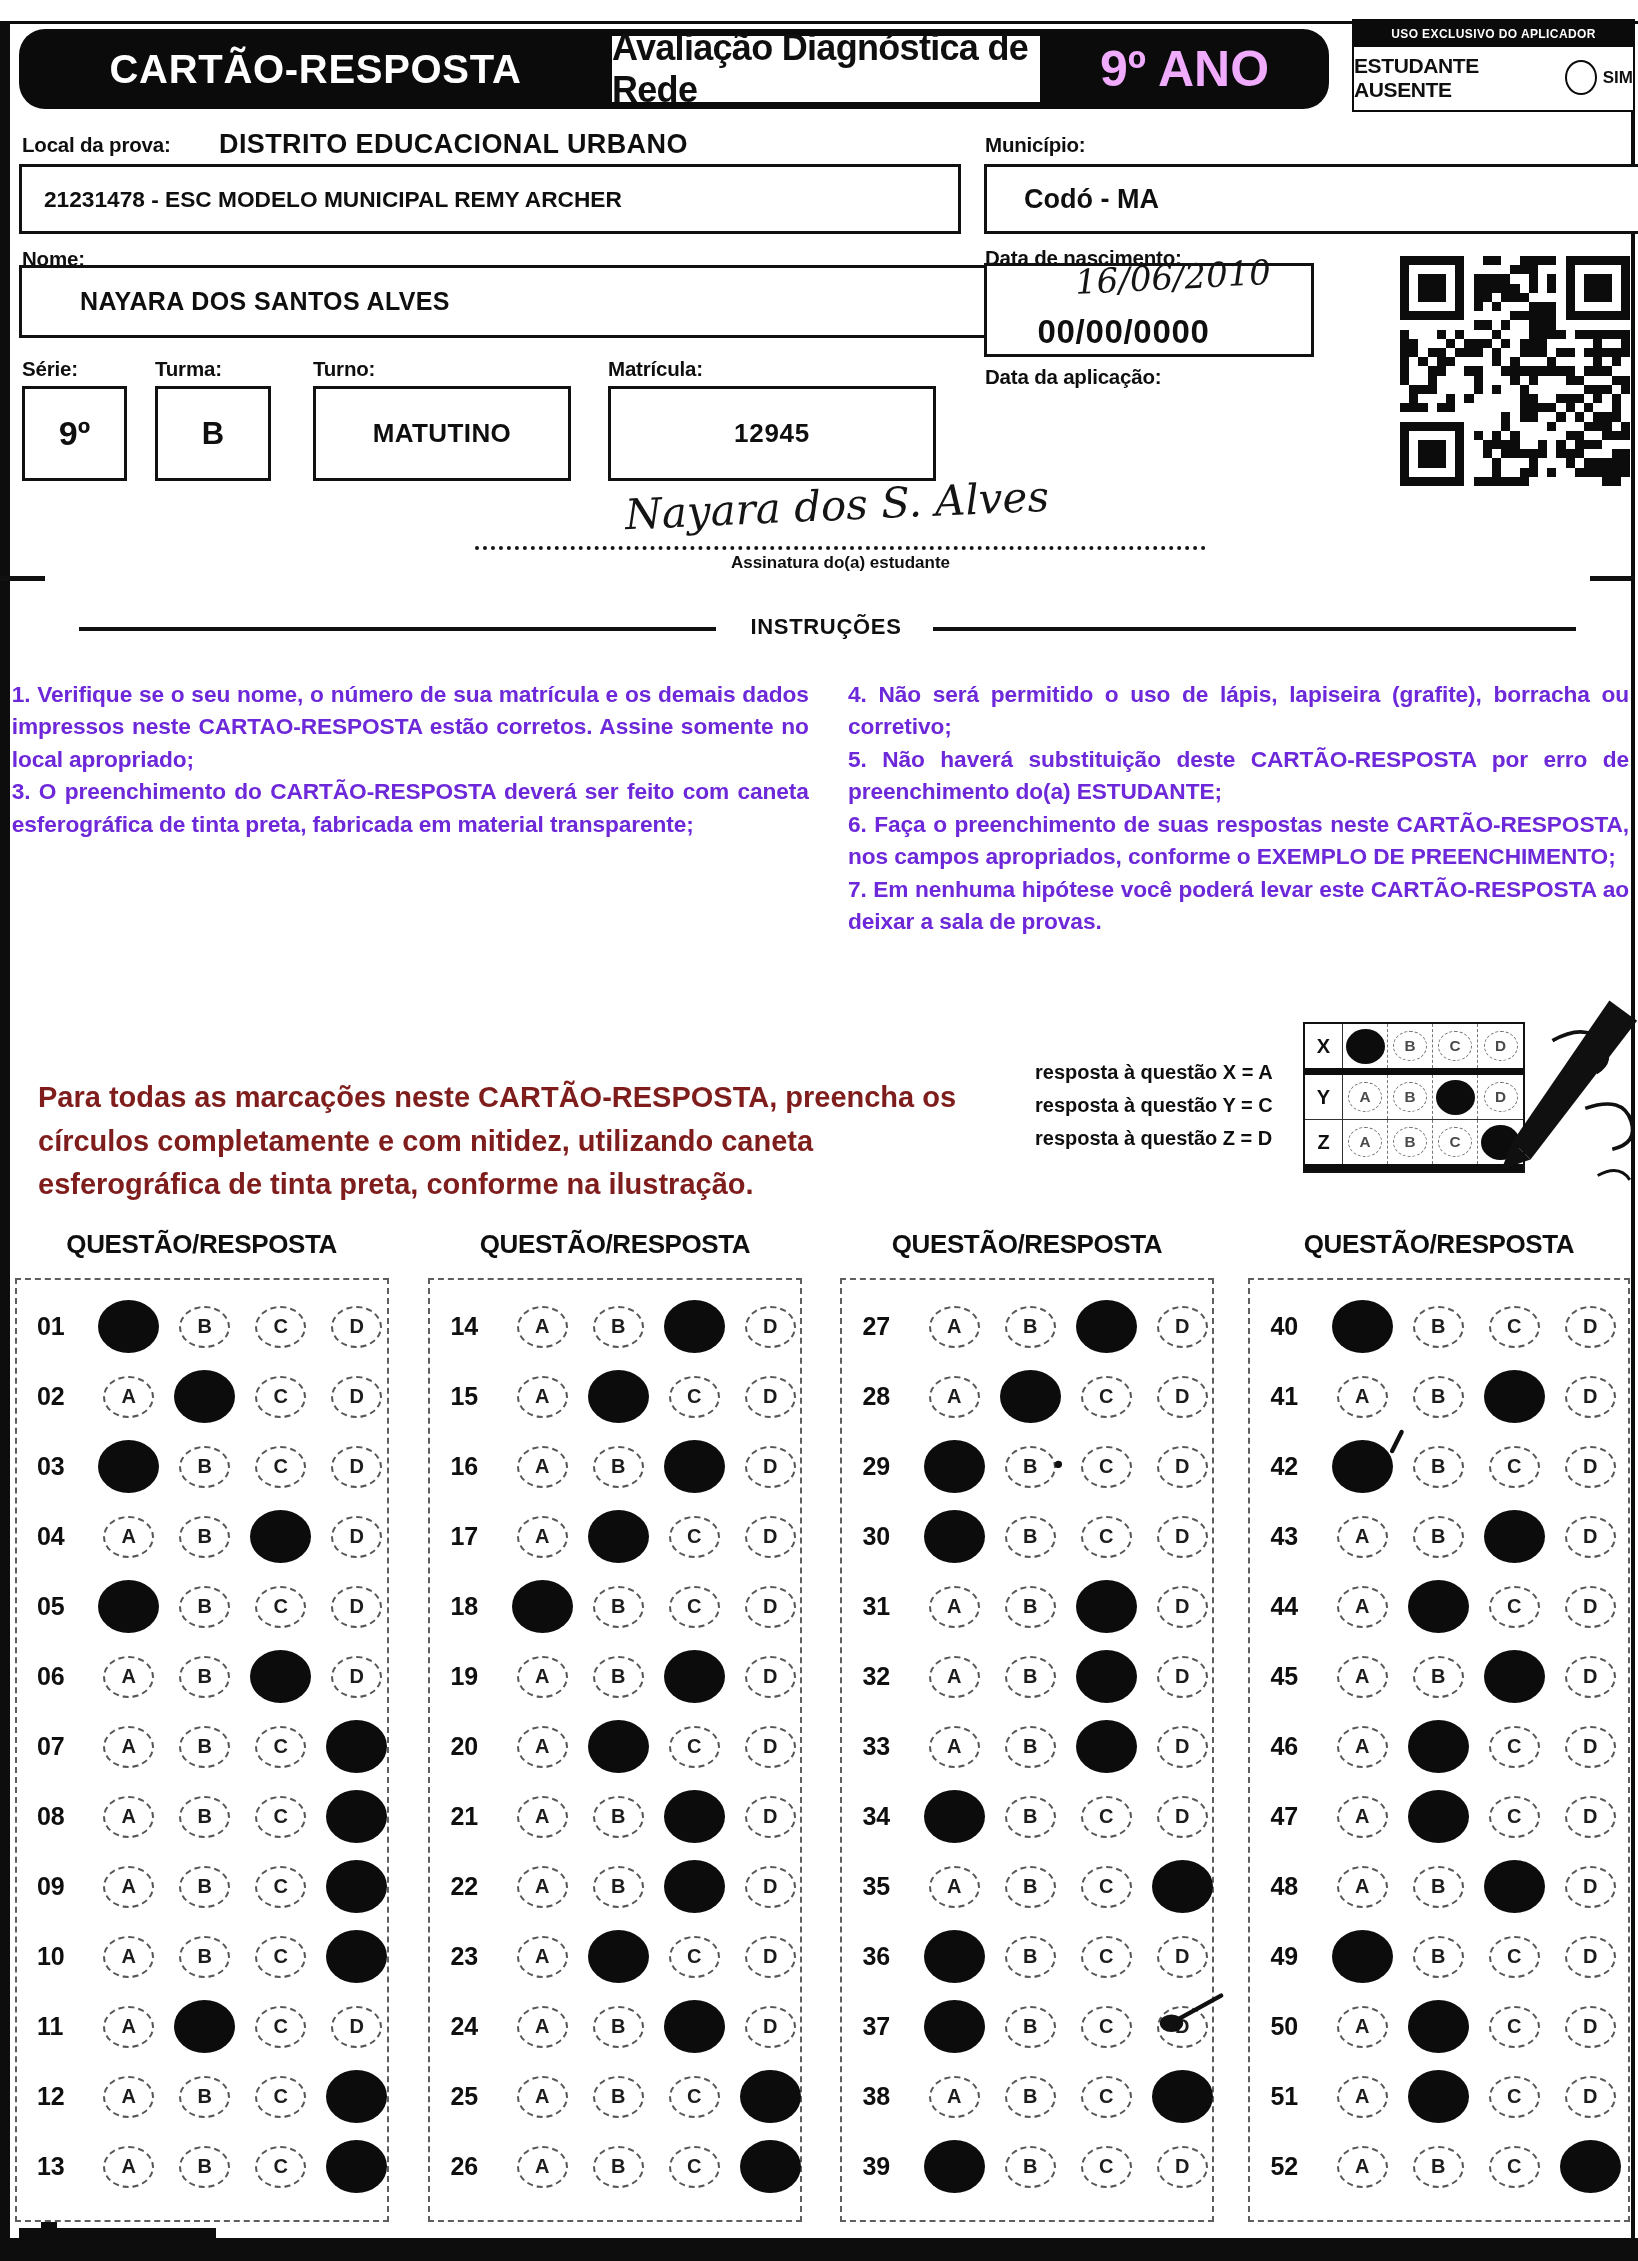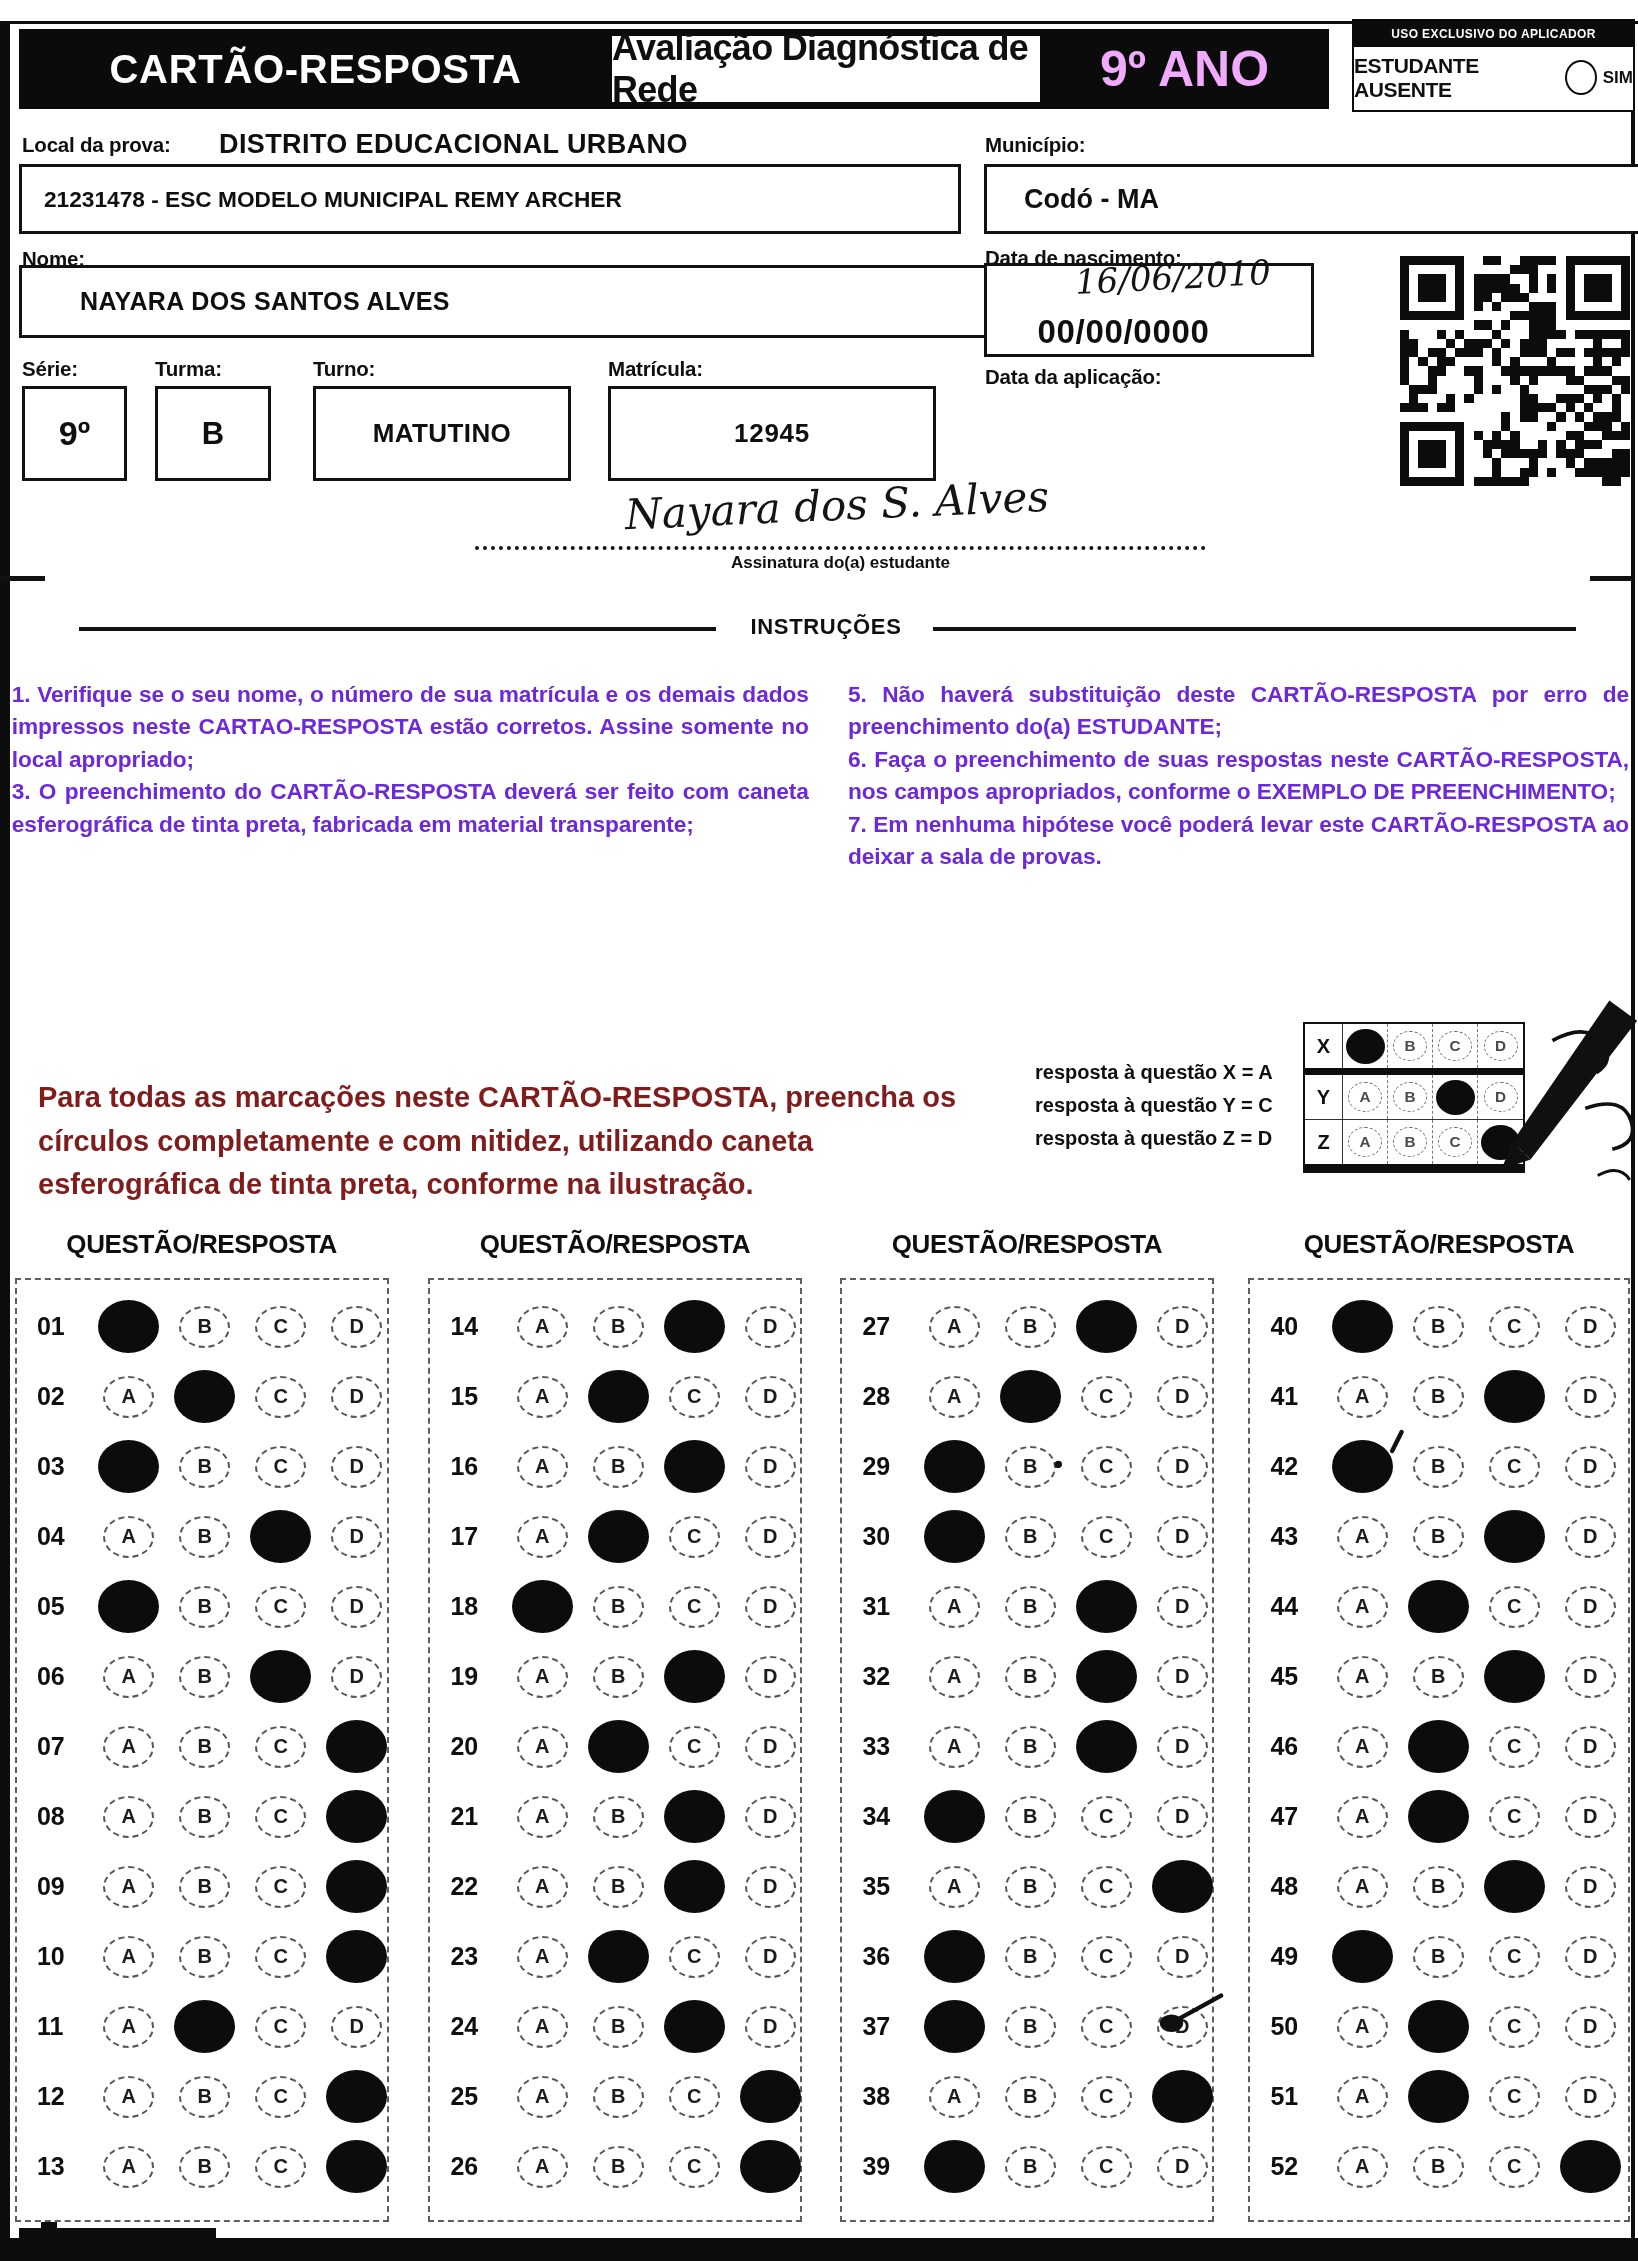--- a/index.html
+++ b/index.html
@@ -8,21 +8,21 @@
   
   .edge{position:absolute;background:#0d0d0d;}
   #edge-top{left:0;top:20.5px;width:1639px;height:3.7px;}
   #edge-left{left:0;top:20.5px;width:10.2px;height:2220px;}
   #edge-right{left:1631px;top:20.5px;width:3.7px;height:2217px;}
   #edge-bottom{left:0;top:2238px;width:1639px;height:23.4px;}
   #bottom-step{left:19px;top:2228px;width:197px;height:11.7px;}
   #bottom-l-mark{left:41px;top:2182px;width:16px;height:57px;}
 
   
-  #header-bar{position:absolute;left:19px;top:29px;width:1310px;height:80px;background:#0b0b0b;display:flex;}
+  #header-bar{position:absolute;left:19px;top:29px;width:1310px;height:80px;background:#0b0b0b;display:flex;border-radius:26px;}
   #header-bar .h-left{width:593px;display:flex;align-items:center;justify-content:center;
       color:#fff;font-size:40px;font-weight:700;letter-spacing:0.7px;}
   #header-bar .h-mid{width:428px;margin:6.6px 0;background:#fff;display:flex;align-items:center;justify-content:center;
       font-size:36px;font-weight:700;letter-spacing:-0.7px;}
   #header-bar .h-right{flex:1;display:flex;align-items:center;justify-content:center;
       color:#f0abfc;font-size:50px;font-weight:700;}
   #aplicador-box{position:absolute;left:1352px;top:19px;width:279px;height:89px;border:2.9px solid #0b0b0b;background:#fff;}
   #aplicador-box .strip{height:26px;background:#0b0b0b;color:#fff;display:flex;align-items:center;justify-content:center;
       font-size:12px;font-weight:700;letter-spacing:0.4px;}
   #aplicador-box .bodyrow{height:61px;display:flex;align-items:center;justify-content:center;gap:5.8px;}
@@ -417,20 +417,21 @@
   <div class="bracket" id="bracket-right"></div>
 
   <div id="instr-rule-left"></div>
   <span id="instr-title">INSTRUÇÕES</span>
   <div id="instr-rule-right"></div>
   <div class="instr-col" id="instr-left">
       <p>1. Verifique se o seu nome, o número de sua matrícula e os demais dados impressos neste CARTAO-RESPOSTA estão corretos. Assine somente no local apropriado;</p>
       <p>3. O preenchimento do CARTÃO-RESPOSTA deverá ser feito com caneta esferográfica de tinta preta, fabricada em material transparente;</p>
     </div>
   <div class="instr-col" id="instr-right">
+      <p>4. Não será permitido o uso de lápis, lapiseira (grafite), borracha ou corretivo;</p>
       <p>5. Não haverá substituição deste CARTÃO-RESPOSTA por erro de preenchimento do(a) ESTUDANTE;</p>
       <p>6. Faça o preenchimento de suas respostas neste CARTÃO-RESPOSTA, nos campos apropriados, conforme o EXEMPLO DE PREENCHIMENTO;</p>
       <p>7. Em nenhuma hipótese você poderá levar este CARTÃO-RESPOSTA ao deixar a sala de provas.</p>
     </div>
 
   <div id="example-paragraph">Para todas as marcações neste CARTÃO-RESPOSTA, preencha os círculos completamente e com nitidez, utilizando caneta esferográfica de tinta preta, conforme na ilustração.</div>
   <div id="example-legend">
       <p>resposta à questão X = A</p>
       <p>resposta à questão Y = C</p>
       <p>resposta à questão Z = D</p>

